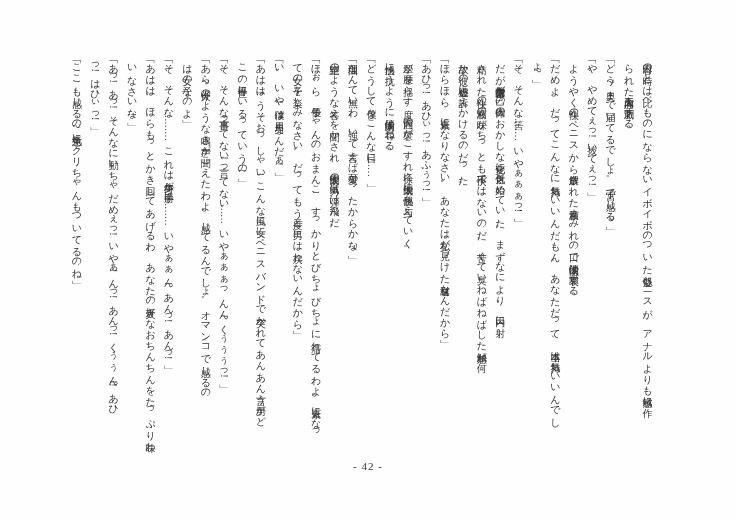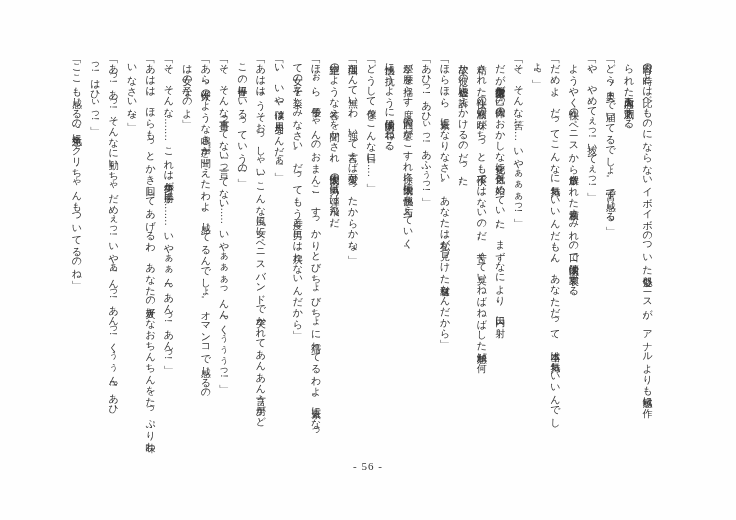--- a/index.html
+++ b/index.html
@@ -76,14 +76,14 @@
       <div class="text-line">「そ、そんな事言ってない!言ってない……いやぁぁぁっんん!くぅぅぅっ!」</div>
       <div class="text-line">「あら?今仔犬のような鳴き声が聞こえたわよ。感じてるんでしょ。オマンコで感じるの</div>
       <div class="text-line">は女の子なのよ」</div>
       <div class="text-line">「そ、そんな………これは身体が勝手に………いやぁぁん!あんっ!あんっ!」</div>
       <div class="text-line">「あはは、ほらもっとかき回してあげるわ。あなたの大好きなおちんちんをたっぷり味わ</div>
       <div class="text-line">いなさいな!」</div>
       <div class="text-line">「あっ!あっ!そんなに動いちゃだめぇっ!いやぁ!んっ!あんっ!くぅぅん!!あひ</div>
       <div class="text-line">っ!はひぃっ!」</div>
       <div class="text-line">「ここも感じるの?生意気にクリちゃんもついてるのね」</div>
     </div>
-  <div class="page-number">- 56 -</div>
+  <div class="page-number">- 42 -</div>
 </div>
 
 </body></html>

